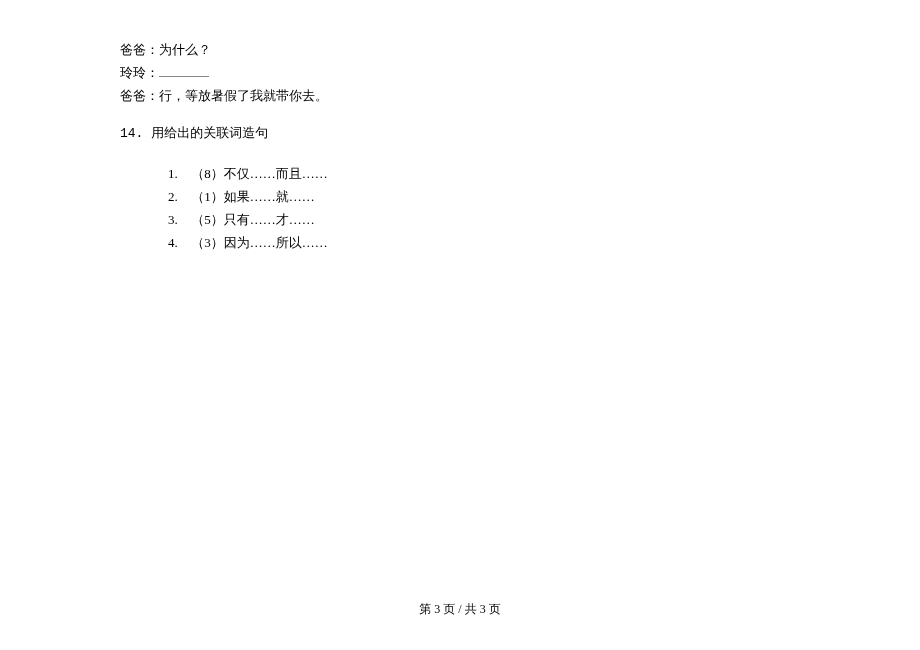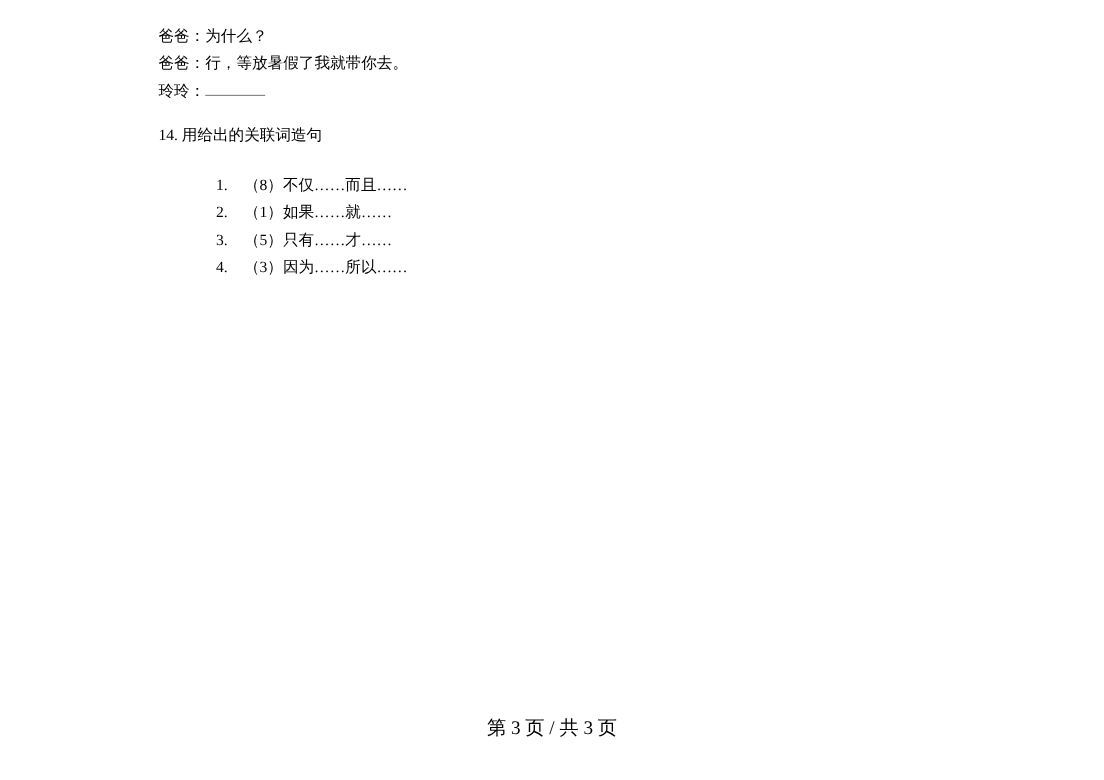--- a/index.html
+++ b/index.html
@@ -10,74 +10,74 @@
     body {
       width: 920px;
       height: 650px;
       background: #ffffff;
       font-family: "SimSun", "宋体", serif;
       font-size: 13px;
       color: #000000;
       position: relative;
     }
     .page-content {
-      padding: 20px 120px 0 120px;
-      margin-left: 12px;
+      padding: 40px 120px 0 120px;
     }
     .dialogue-line {
       line-height: 1.6;
       margin-bottom: 2px;
     }
     .blank-line {
       display: inline-block;
       border-bottom: 1px solid #888;
       width: 50px;
       height: 12px;
       vertical-align: baseline;
     }
     .question-14 {
       margin-top: 18px;
       margin-bottom: 22px;
+      font-family: Liberation Mono, monospace;
     }
     .sub-list {
       margin-left: 48px;
     }
     .sub-item {
       line-height: 1.6;
       margin-bottom: 2px;
     }
     .sub-num {
       display: inline-block;
       width: 20px;
     }
     .footer {
       position: absolute;
       bottom: 32px;
       left: 0;
       right: 0;
       text-align: center;
-      font-size: 16px;
+      font-size: 12px;
       color: #000;
     }
   </style>
 </head>
 <body>
 
 <div class="page-content">
 
   <div class="dialogue-line">
     <span>爸爸：</span><span>为什么？</span>
   </div>
 
   <div class="dialogue-line">
-    <span>爸爸：</span><span>行，等放暑假了我就带你去。</span>
+    <span>玲玲：</span><span class="blank-line"></span>
   </div>
 
   <div class="dialogue-line">
-    <span>玲玲：</span><span class="blank-line"></span>
+    <span>爸爸：</span><span>行，等放暑假了我就带你去。</span>
   </div>
 
   <div class="question-14">
     <span>14.</span>
     <span>用给出的关联词造句</span>
   </div>
 
   <div class="sub-list">
     <div class="sub-item">
       <span class="sub-num">1.</span>

